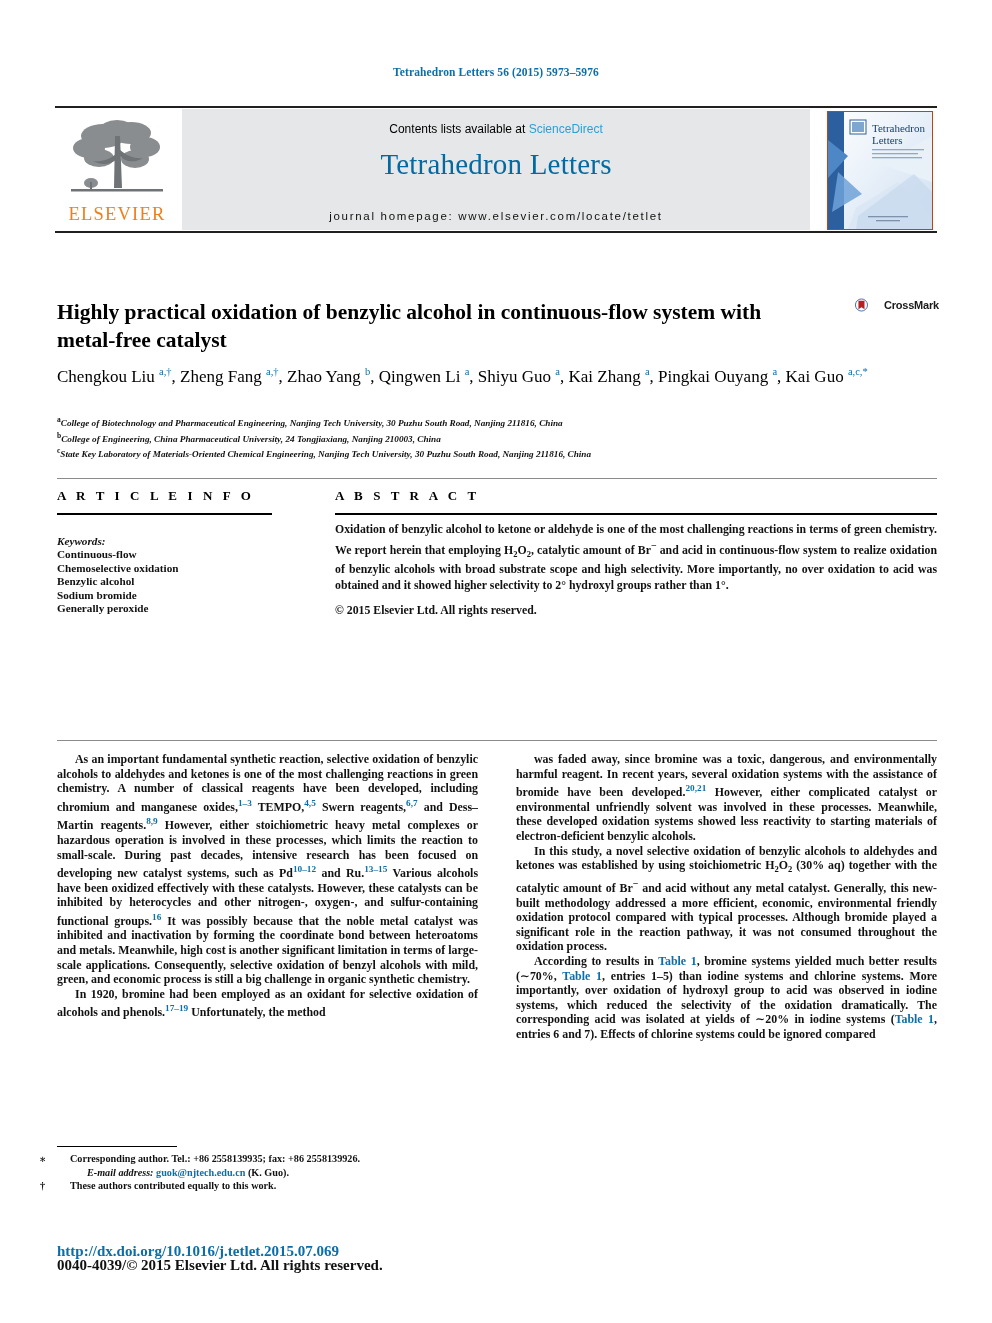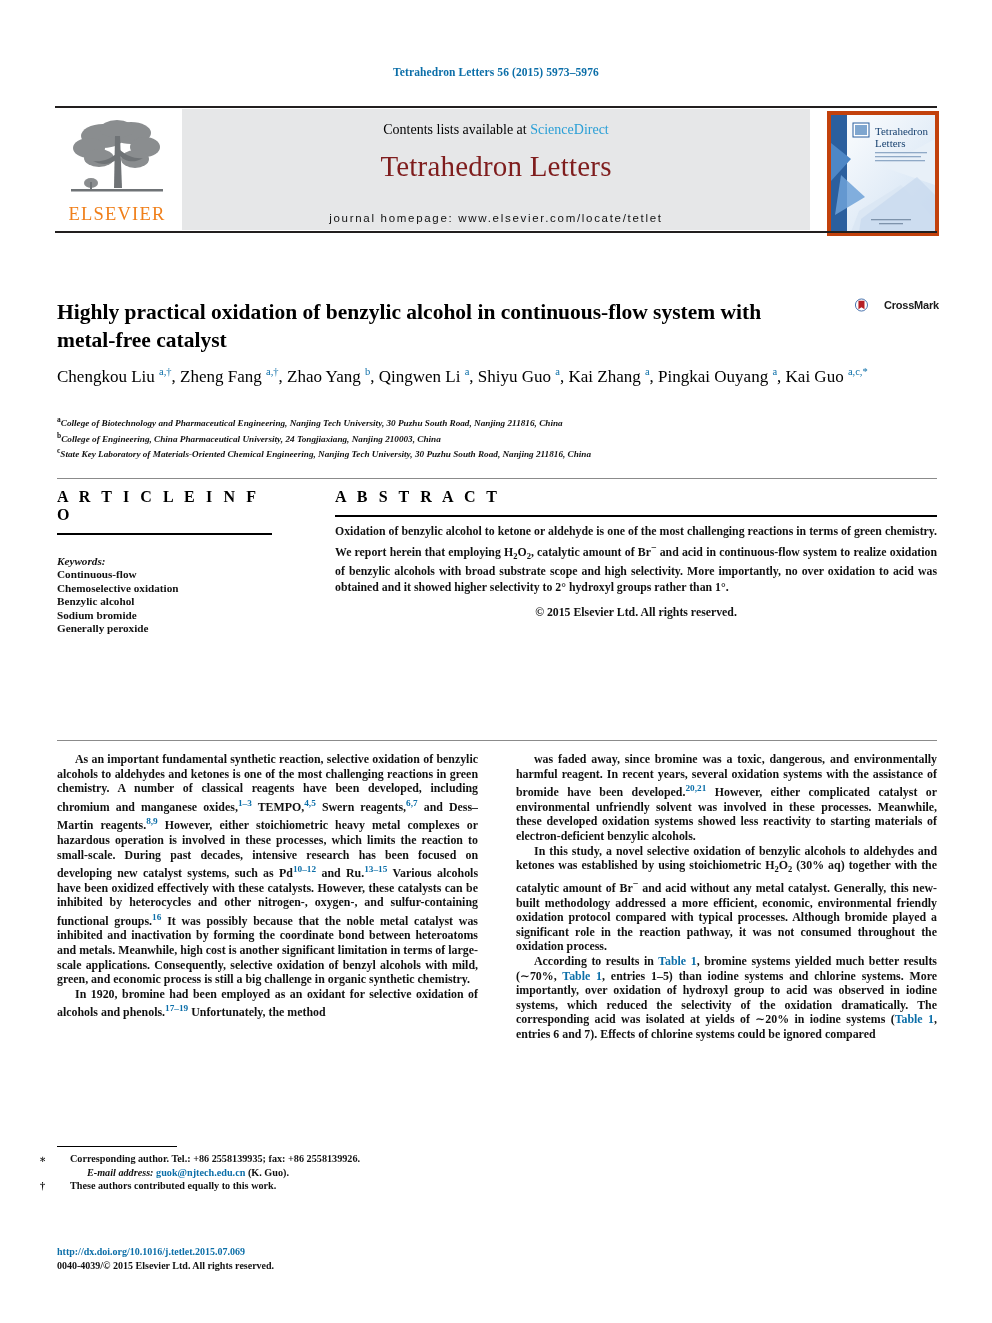--- a/index.html
+++ b/index.html
@@ -50,32 +50,32 @@
   }
   .mast-center {
     position: absolute;
     left: 127px; top: 3px;
     width: 628px; height: 121px;
     background: #e6e7e8;
     text-align: center;
   }
   .contents-line {
     margin-top: 13px;
-    font-family: Liberation Serif, serif;
-    font-size: 14px;
+    font-family: Liberation Sans, sans-serif;
+    font-size: 12px;
     color: #000;
   }
   .contents-line .sd {
     color: #2a9fd6;
   }
   .journal-name {
     margin-top: 12px;
     font-family: "Liberation Serif", serif;
     font-size: 29px;
-    color: #7f1d1d;
+    color: #0369a1;
     letter-spacing: .2px;
   }
   .homepage-line {
     margin-top: 29px;
     font-family: "Liberation Sans", sans-serif;
     font-size: 11.5px;
     letter-spacing: 1.7px;
     color: #111;
   }
 
@@ -94,21 +94,21 @@
     position: absolute;
     left: 0; right: 0; bottom: 1px;
   }
   .tree-svg { position:absolute; left:8px; top:2px; }
 
   
   .cover-thumb {
     position: absolute;
     left: 772px; top: 5px;
     width: 104px; height: 117px;
-    border: 4px solid #c2410c;
+    border: 1px solid #c2410c;
     background: #f1f5fa;
     overflow: hidden;
   }
 
   
   .title {
     position: absolute;
     left: 57px; top: 284px;
     width: 740px;
     font-family: "Liberation Serif", serif;
@@ -171,21 +171,21 @@
     width: 215px;
   }
   .abs-col {
     position: absolute;
     left: 335px; top: 488px;
     width: 602px;
   }
   .sec-head {
     font-family: "Liberation Serif", serif;
     font-weight: bold;
-    font-size: 16px;
+    font-size: 13px;
     letter-spacing: 3.6px;
     color: #000;
   }
   .sec-rule {
     margin-top: 9px;
     border-top: 2px solid #000;
   }
   .info-body {
     margin-top: 6px;
     font-size: 11.2px;
@@ -199,21 +199,21 @@
   .abs-body {
     margin-top: 7px;
     font-size: 11.8px;
     line-height: 15.6px;
     text-align: justify;
     font-weight: bold;
     color: #111;
   }
   .abs-copy {
     margin-top: 9px;
-    text-align: center;
+    text-align: left;
     font-size: 11.8px;
     font-weight: bold;
     color: #111;
   }
   sub { font-size: .72em; }
   sup.ref { color: #0b6ea8; font-weight: bold; font-size: .78em; }
 
   
   .col {
     position: absolute;
@@ -247,21 +247,21 @@
     color: #111;
   }
   .footnotes .fn { padding-left: 17px; text-indent: -17px; }
   .footnotes .mark { display: inline-block; width: 13px; }
   .footnotes i { font-style: italic; }
 
   .colophon {
     position: absolute;
     left: 57px; top: 1245px;
     width: 460px;
-    font-size: 10px;
+    font-size: 15px;
     line-height: 13.6px;
     font-weight: bold;
     color: #111;
   }
   .doi { color: #0b6ea8; }
 </style>
 </head>
 <body>
 
 <div class="page">

